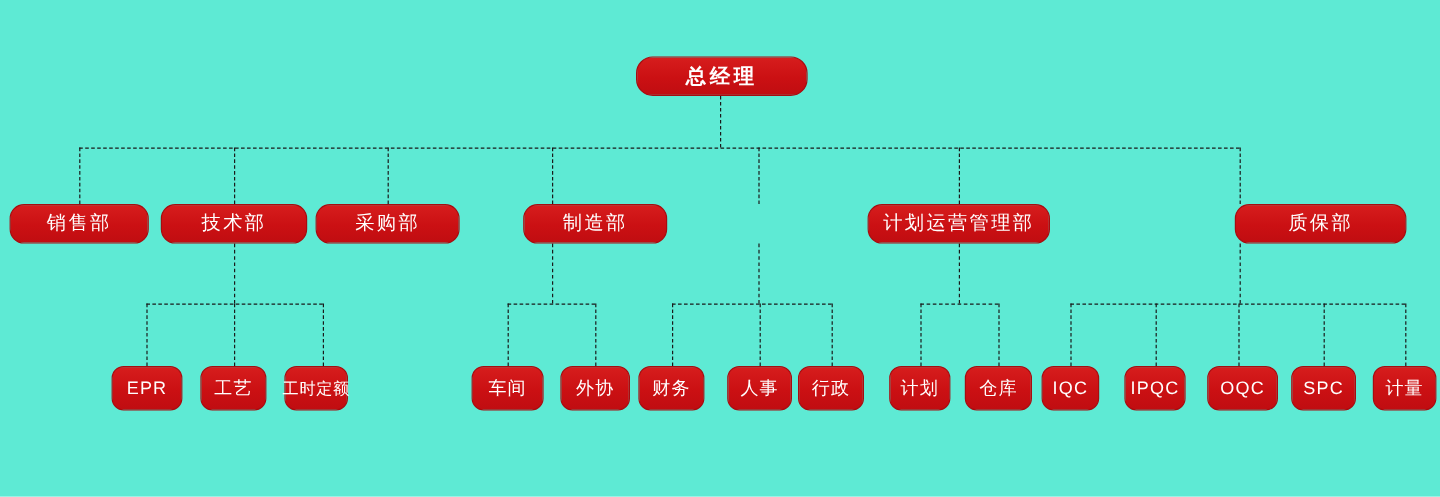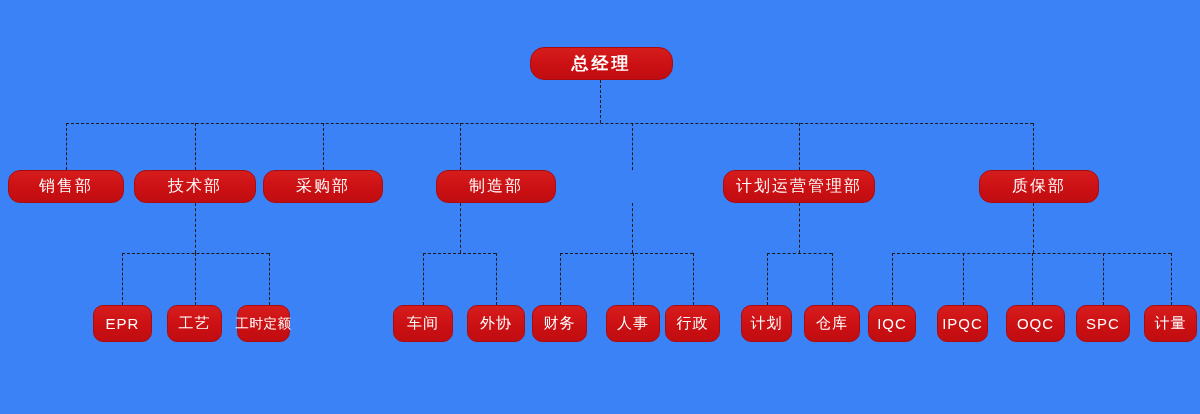--- a/index.html
+++ b/index.html
@@ -1,20 +1,20 @@
 <!DOCTYPE html>
 <html><head>
 <meta charset="utf-8">
 <style>
   html, body { margin: 0; padding: 0; background: #ffffff; }
   #canvas {
     position: relative;
     width: 1200px;
     height: 414px;
-    background: #3b82f6;
+    background: #5eead4;
     font-family: "Liberation Sans", "DejaVu Sans", sans-serif;
     overflow: hidden;
   }
   .node {
     position: absolute;
     box-sizing: border-box;
     display: flex;
     align-items: center;
     justify-content: center;
     background: linear-gradient(180deg, #d61d1d 0%, #cb1013 55%, #c00d11 100%);
@@ -91,21 +91,21 @@
   <div class="vline" style="left:1103px; top:253px; height:52px;"></div>
   <div class="vline" style="left:1171px; top:253px; height:52px;"></div>
 
   <div class="node lvl1" style="left:530px; width:143px;">总经理</div>
 
   <div class="node lvl2" style="left:8px;   width:116px;">销售部</div>
   <div class="node lvl2" style="left:134px; width:122px;">技术部</div>
   <div class="node lvl2" style="left:263px; width:120px;">采购部</div>
   <div class="node lvl2" style="left:400px; width:120px;margin-left:36px;">制造部</div>
   <div class="node lvl2" style="left:723px; width:152px;">计划运营管理部</div>
-  <div class="node lvl2" style="left:979px; width:120px;">质保部</div>
+  <div class="node lvl2" style="left:1029px; width:143px;">质保部</div>
 
   <div class="node lvl3" style="left:93px;   width:59px;">EPR</div>
   <div class="node lvl3" style="left:167px;  width:55px;">工艺</div>
   <div class="node lvl3 n-sm" style="left:237px; width:53px;">工时定额</div>
   <div class="node lvl3" style="left:393px;  width:60px;">车间</div>
   <div class="node lvl3" style="left:467px;  width:58px;">外协</div>
   <div class="node lvl3" style="left:532px;  width:55px;">财务</div>
   <div class="node lvl3" style="left:606px;  width:54px;text-align:center;">人事</div>
   <div class="node lvl3" style="left:665px;  width:55px;">行政</div>
   <div class="node lvl3" style="left:741px;  width:51px;">计划</div>

